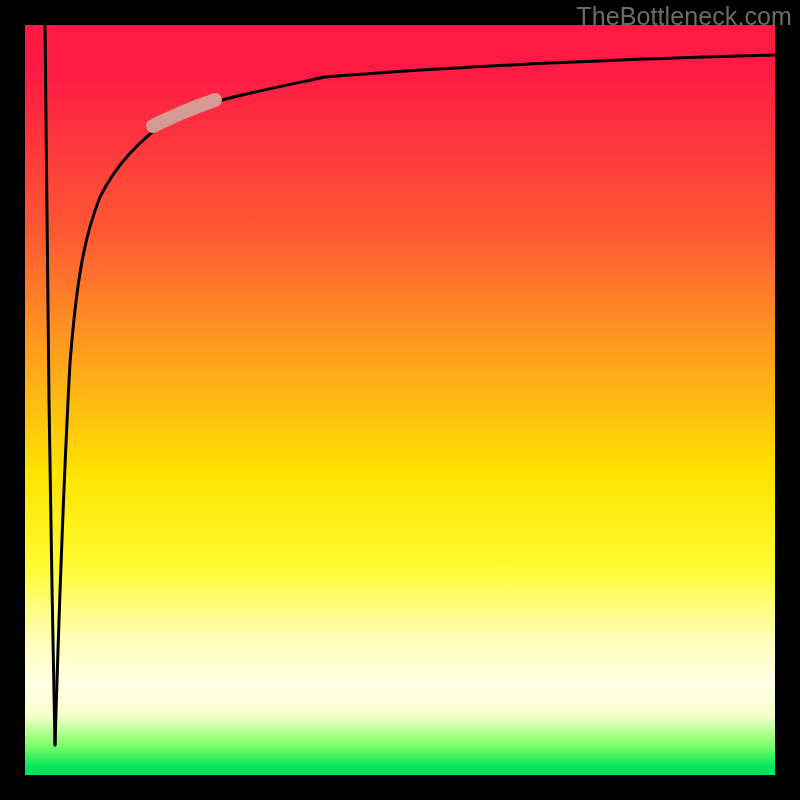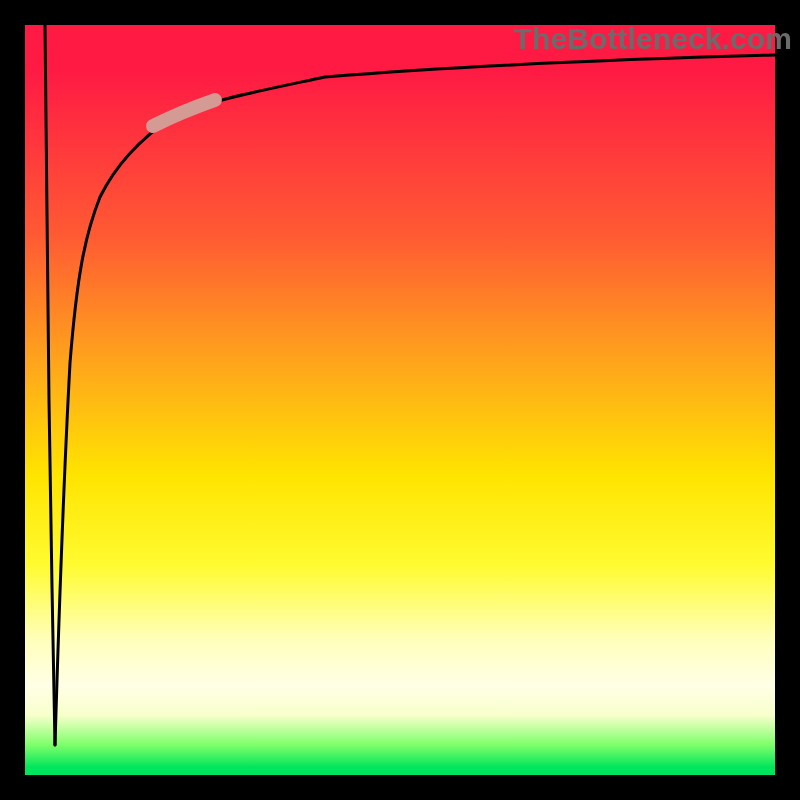--- a/index.html
+++ b/index.html
@@ -56,25 +56,24 @@
     background: #000000;
   }
   .border-left  { left: 0; }
   .border-right { right: 0; }
 
   .watermark {
     position: absolute;
     top: 2px;
     right: 8px;
     color: #6b6b6b;
-    font-size: 30px;
+    font-size: 25px;
     letter-spacing: 0.1px;
-    font-weight: 700;
+    font-weight: 400;
     z-index: 10;
-    margin-top: 20px;
   }
 
   svg.curve-layer {
     position: absolute;
     left: 25px;
     top: 25px;
     width: 750px;
     height: 750px;
     z-index: 5;
   }

